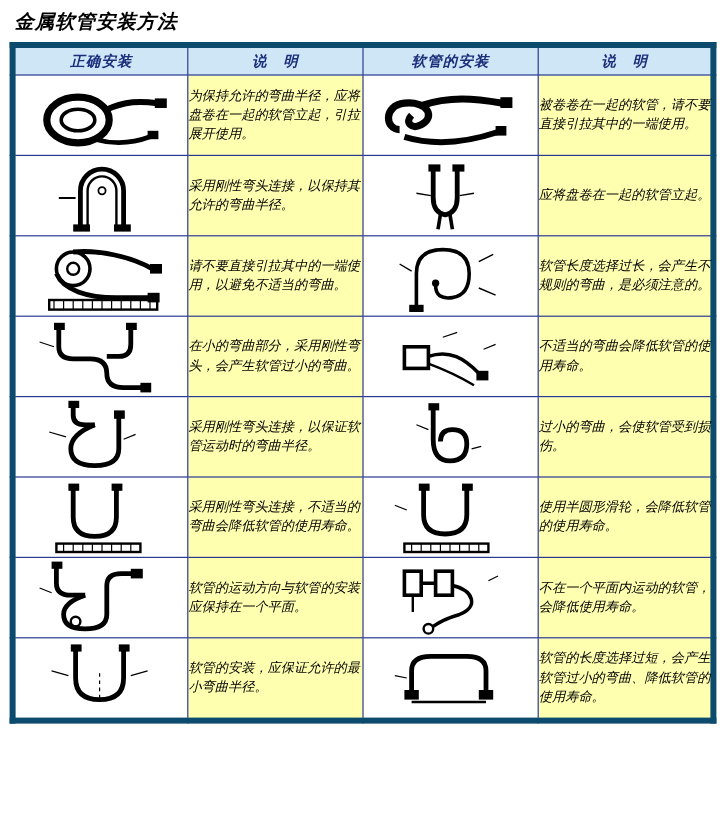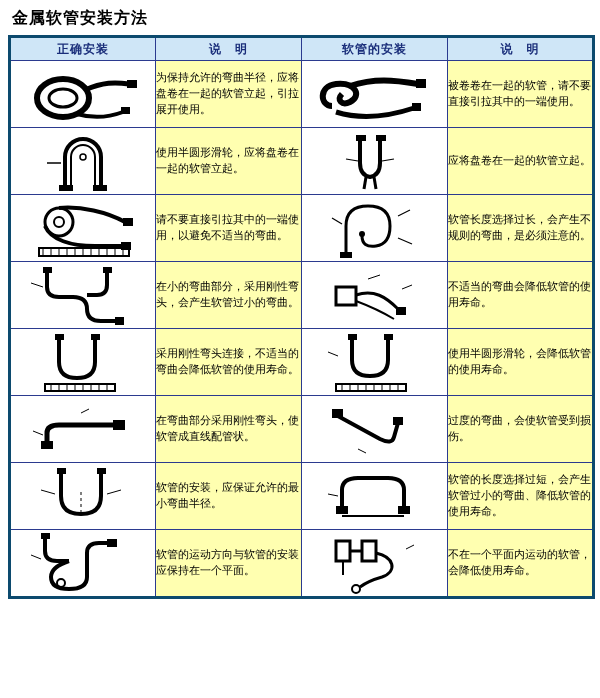--- a/index.html
+++ b/index.html
@@ -13,33 +13,34 @@
     font-family: "DejaVu Sans", "Liberation Sans", sans-serif;
     color: #000000;
     overflow: hidden;
   }
   .page {
     width: 600px;
     height: 572px;
     position: relative;
     box-sizing: border-box;
     padding: 6px 8px 0 8px;
+    font-style: italic;
   }
   .title {
     font-size: 16px;
     font-weight: bold;
     letter-spacing: 1px;
     margin: 2px 0 6px 4px;
     color: #000;
   }
   table.hose-table {
     border-collapse: collapse;
     width: 584px;
     table-layout: fixed;
-    border: 3px solid #0c4a6e;
+    border: 5px solid #0c4a6e;
   }
   table.hose-table td, table.hose-table th {
     border: 1px solid #2b3a8f;
     padding: 0;
     vertical-align: middle;
   }
   thead th {
     background: #cfe6f7;
     color: #1a2e7a;
     font-size: 12px;
@@ -120,21 +121,21 @@
         <td class="img-cell">
           <svg class="figure" viewBox="0 0 144 64">
             <path d="M54 58 L54 28 A18 18 0 0 1 90 28 L90 58" fill="none" stroke="#000" stroke-width="4"></path>
             <path d="M60 58 L60 28 A12 12 0 0 1 84 28 L84 58" fill="none" stroke="#000" stroke-width="2"></path>
             <rect x="48" y="56" width="14" height="6" fill="#000"></rect>
             <rect x="82" y="56" width="14" height="6" fill="#000"></rect>
             <circle cx="72" cy="28" r="3" fill="none" stroke="#000" stroke-width="1.5"></circle>
             <path d="M36 34 L50 34" stroke="#000" stroke-width="1.5"></path>
           </svg>
         </td>
-        <td class="txt-cell">使用半圆形滑轮，应将盘卷在一起的软管立起。</td>
+        <td class="txt-cell">采用刚性弯头连接，以保持其允许的弯曲半径。</td>
         <td class="img-cell">
           <svg class="figure" viewBox="0 0 144 64">
             <path d="M58 10 L58 34 Q58 46 68 48 Q78 46 78 34 L78 10" fill="none" stroke="#000" stroke-width="4"></path>
             <path d="M64 48 L62 60" stroke="#000" stroke-width="3"></path>
             <path d="M72 48 L74 60" stroke="#000" stroke-width="3"></path>
             <rect x="54" y="6" width="10" height="6" fill="#000"></rect>
             <rect x="74" y="6" width="10" height="6" fill="#000"></rect>
             <path d="M44 30 L56 32" stroke="#000" stroke-width="1.2"></path>
             <path d="M92 30 L80 32" stroke="#000" stroke-width="1.2"></path>
           </svg>
@@ -188,20 +189,42 @@
             <path d="M54 32 C 72 26, 84 34, 96 46" fill="none" stroke="#000" stroke-width="3"></path>
             <rect x="94" y="44" width="10" height="8" fill="#000"></rect>
             <path d="M54 38 C 70 44, 82 50, 92 56" fill="none" stroke="#000" stroke-width="2"></path>
             <path d="M66 16 L78 12" stroke="#000" stroke-width="1"></path>
             <path d="M100 26 L110 22" stroke="#000" stroke-width="1"></path>
           </svg>
         </td>
         <td class="txt-cell">不适当的弯曲会降低软管的使用寿命。</td>
       </tr>
 
+      <tr>
+        <td class="img-cell">
+          <svg class="figure" viewBox="0 0 144 64">
+            <path d="M48 6 L48 14 Q48 22 58 22 L66 22" fill="none" stroke="#000" stroke-width="4"></path>
+            <path d="M66 22 Q46 30 46 42 Q46 56 66 56 Q86 56 86 42 L86 16" fill="none" stroke="#000" stroke-width="4"></path>
+            <rect x="44" y="2" width="9" height="6" fill="#000"></rect>
+            <rect x="82" y="10" width="9" height="7" fill="#000"></rect>
+            <path d="M28 28 L42 32" stroke="#000" stroke-width="1"></path>
+            <path d="M100 30 L90 34" stroke="#000" stroke-width="1"></path>
+          </svg>
+        </td>
+        <td class="txt-cell">采用刚性弯头连接，以保证软管运动时的弯曲半径。</td>
+        <td class="img-cell">
+          <svg class="figure" viewBox="0 0 144 64">
+            <path d="M58 8 L58 34 Q58 52 72 52 Q86 52 86 38 Q86 26 74 26 Q64 26 64 36" fill="none" stroke="#000" stroke-width="4"></path>
+            <rect x="54" y="4" width="9" height="6" fill="#000"></rect>
+            <path d="M44 22 L54 26" stroke="#000" stroke-width="1"></path>
+            <path d="M98 40 L90 42" stroke="#000" stroke-width="1"></path>
+          </svg>
+        </td>
+        <td class="txt-cell">过小的弯曲，会使软管受到损伤。</td>
+      </tr>
 
       <tr>
         <td class="img-cell">
           <svg class="figure" viewBox="0 0 144 64">
             <path d="M48 8 L48 32 Q48 48 66 48 Q84 48 84 32 L84 8" fill="none" stroke="#000" stroke-width="4"></path>
             <rect x="44" y="4" width="9" height="6" fill="#000"></rect>
             <rect x="80" y="4" width="9" height="6" fill="#000"></rect>
             <rect x="34" y="54" width="70" height="7" fill="none" stroke="#000" stroke-width="2"></rect>
             <path d="M40 54 L40 61 M48 54 L48 61 M56 54 L56 61 M64 54 L64 61 M72 54 L72 61 M80 54 L80 61 M88 54 L88 61 M96 54 L96 61" stroke="#000" stroke-width="1"></path>
           </svg>
@@ -213,65 +236,20 @@
             <rect x="46" y="4" width="9" height="6" fill="#000"></rect>
             <rect x="82" y="4" width="9" height="6" fill="#000"></rect>
             <rect x="34" y="54" width="70" height="7" fill="none" stroke="#000" stroke-width="2"></rect>
             <path d="M40 54 L40 61 M48 54 L48 61 M56 54 L56 61 M64 54 L64 61 M72 54 L72 61 M80 54 L80 61 M88 54 L88 61 M96 54 L96 61" stroke="#000" stroke-width="1"></path>
             <path d="M26 22 L36 26" stroke="#000" stroke-width="1"></path>
           </svg>
         </td>
         <td class="txt-cell">使用半圆形滑轮，会降低软管的使用寿命。</td>
       </tr>
 
-      <tr>
-        <td class="img-cell">
-          <svg class="figure" viewBox="0 0 144 64">
-            <path d="M36 46 L36 36 Q36 28 48 28 L104 28" fill="none" stroke="#000" stroke-width="5"></path>
-            <rect x="30" y="44" width="12" height="8" fill="#000"></rect>
-            <rect x="102" y="23" width="12" height="10" fill="#000"></rect>
-            <path d="M22 34 L32 38" stroke="#000" stroke-width="1"></path>
-            <path d="M70 16 L78 12" stroke="#000" stroke-width="1"></path>
-          </svg>
-        </td>
-        <td class="txt-cell">在弯曲部分采用刚性弯头，使软管成直线配管状。</td>
-        <td class="img-cell">
-          <svg class="figure" viewBox="0 0 144 64">
-            <path d="M34 18 L78 42 Q90 48 92 40 L96 26" fill="none" stroke="#000" stroke-width="4"></path>
-            <rect x="30" y="12" width="11" height="9" fill="#000"></rect>
-            <rect x="91" y="20" width="10" height="8" fill="#000"></rect>
-            <path d="M56 52 L64 56" stroke="#000" stroke-width="1"></path>
-          </svg>
-        </td>
-        <td class="txt-cell">过度的弯曲，会使软管受到损伤。</td>
-      </tr>
-
-      <tr>
-        <td class="img-cell">
-          <svg class="figure" viewBox="0 0 144 64">
-            <path d="M50 8 L50 32 Q50 50 70 50 Q90 50 90 32 L90 8" fill="none" stroke="#000" stroke-width="4"></path>
-            <rect x="46" y="4" width="9" height="6" fill="#000"></rect>
-            <rect x="86" y="4" width="9" height="6" fill="#000"></rect>
-            <path d="M70 28 L70 50" stroke="#000" stroke-width="1" stroke-dasharray="3,3"></path>
-            <path d="M30 26 L44 30" stroke="#000" stroke-width="1"></path>
-            <path d="M110 26 L96 30" stroke="#000" stroke-width="1"></path>
-          </svg>
-        </td>
-        <td class="txt-cell">软管的安装，应保证允许的最小弯曲半径。</td>
-        <td class="img-cell">
-          <svg class="figure" viewBox="0 0 144 64">
-            <path d="M40 44 L40 26 Q40 14 56 14 L86 14 Q102 14 102 26 L102 44" fill="none" stroke="#000" stroke-width="4"></path>
-            <rect x="34" y="42" width="12" height="8" fill="#000"></rect>
-            <rect x="96" y="42" width="12" height="8" fill="#000"></rect>
-            <path d="M40 52 L102 52" stroke="#000" stroke-width="2"></path>
-            <path d="M26 30 L36 32" stroke="#000" stroke-width="1"></path>
-          </svg>
-        </td>
-        <td class="txt-cell">软管的长度选择过短，会产生软管过小的弯曲、降低软管的使用寿命。</td>
-      </tr>
 
       <tr>
         <td class="img-cell">
           <svg class="figure" viewBox="0 0 144 64">
             <path d="M34 6 L34 20 Q34 30 46 30 L58 30" fill="none" stroke="#000" stroke-width="4"></path>
             <path d="M58 30 Q40 36 40 46 Q40 58 58 58 Q76 58 76 46 L76 22 Q76 12 88 12 L98 12" fill="none" stroke="#000" stroke-width="4"></path>
             <rect x="30" y="2" width="9" height="6" fill="#000"></rect>
             <rect x="96" y="8" width="10" height="8" fill="#000"></rect>
             <circle cx="50" cy="52" r="4" fill="none" stroke="#000" stroke-width="2"></circle>
             <path d="M20 24 L30 28" stroke="#000" stroke-width="1"></path>
@@ -285,15 +263,39 @@
             <path d="M48 20 L60 20" stroke="#000" stroke-width="3"></path>
             <path d="M74 22 C 92 26, 96 40, 80 46 Q66 50 58 56" fill="none" stroke="#000" stroke-width="3"></path>
             <circle cx="54" cy="58" r="4" fill="none" stroke="#000" stroke-width="2"></circle>
             <path d="M41 30 L41 44" stroke="#000" stroke-width="2"></path>
             <path d="M104 18 L112 14" stroke="#000" stroke-width="1"></path>
           </svg>
         </td>
         <td class="txt-cell">不在一个平面内运动的软管，会降低使用寿命。</td>
       </tr>
 
+      <tr>
+        <td class="img-cell">
+          <svg class="figure" viewBox="0 0 144 64">
+            <path d="M50 8 L50 32 Q50 50 70 50 Q90 50 90 32 L90 8" fill="none" stroke="#000" stroke-width="4"></path>
+            <rect x="46" y="4" width="9" height="6" fill="#000"></rect>
+            <rect x="86" y="4" width="9" height="6" fill="#000"></rect>
+            <path d="M70 28 L70 50" stroke="#000" stroke-width="1" stroke-dasharray="3,3"></path>
+            <path d="M30 26 L44 30" stroke="#000" stroke-width="1"></path>
+            <path d="M110 26 L96 30" stroke="#000" stroke-width="1"></path>
+          </svg>
+        </td>
+        <td class="txt-cell">软管的安装，应保证允许的最小弯曲半径。</td>
+        <td class="img-cell">
+          <svg class="figure" viewBox="0 0 144 64">
+            <path d="M40 44 L40 26 Q40 14 56 14 L86 14 Q102 14 102 26 L102 44" fill="none" stroke="#000" stroke-width="4"></path>
+            <rect x="34" y="42" width="12" height="8" fill="#000"></rect>
+            <rect x="96" y="42" width="12" height="8" fill="#000"></rect>
+            <path d="M40 52 L102 52" stroke="#000" stroke-width="2"></path>
+            <path d="M26 30 L36 32" stroke="#000" stroke-width="1"></path>
+          </svg>
+        </td>
+        <td class="txt-cell">软管的长度选择过短，会产生软管过小的弯曲、降低软管的使用寿命。</td>
+      </tr>
+
     </tbody>
   </table>
 </div>
 
 </body></html>

